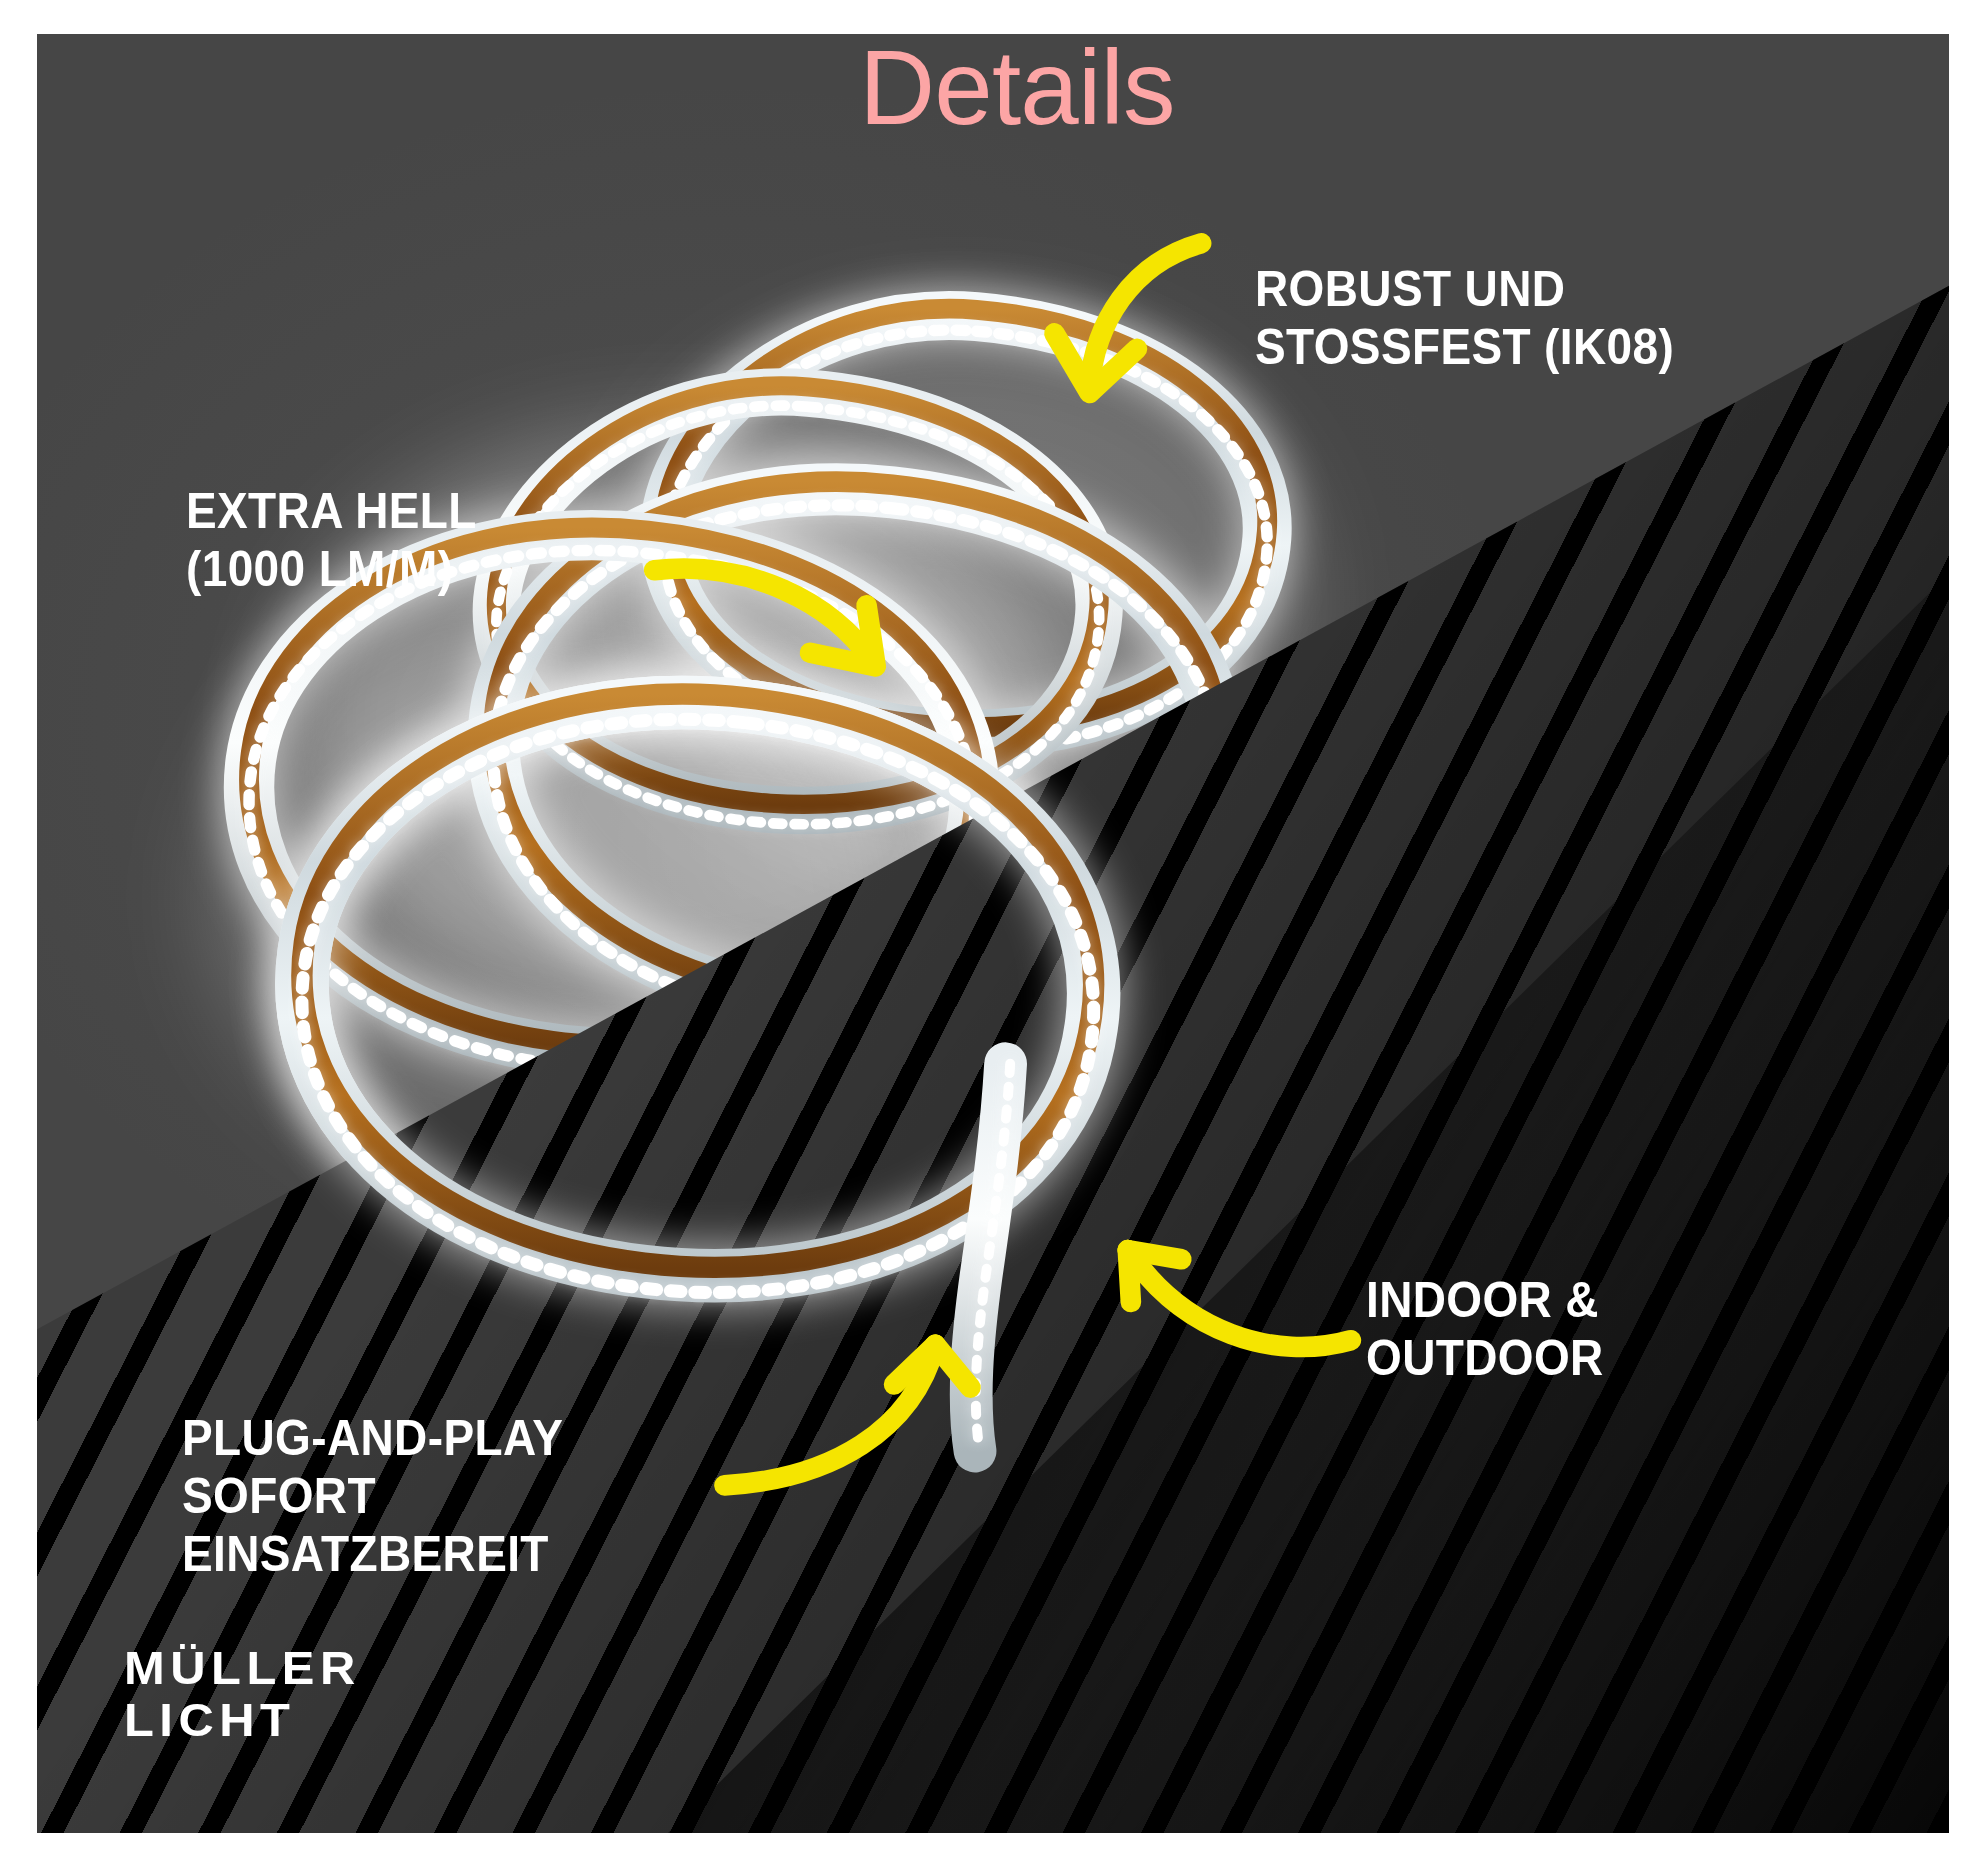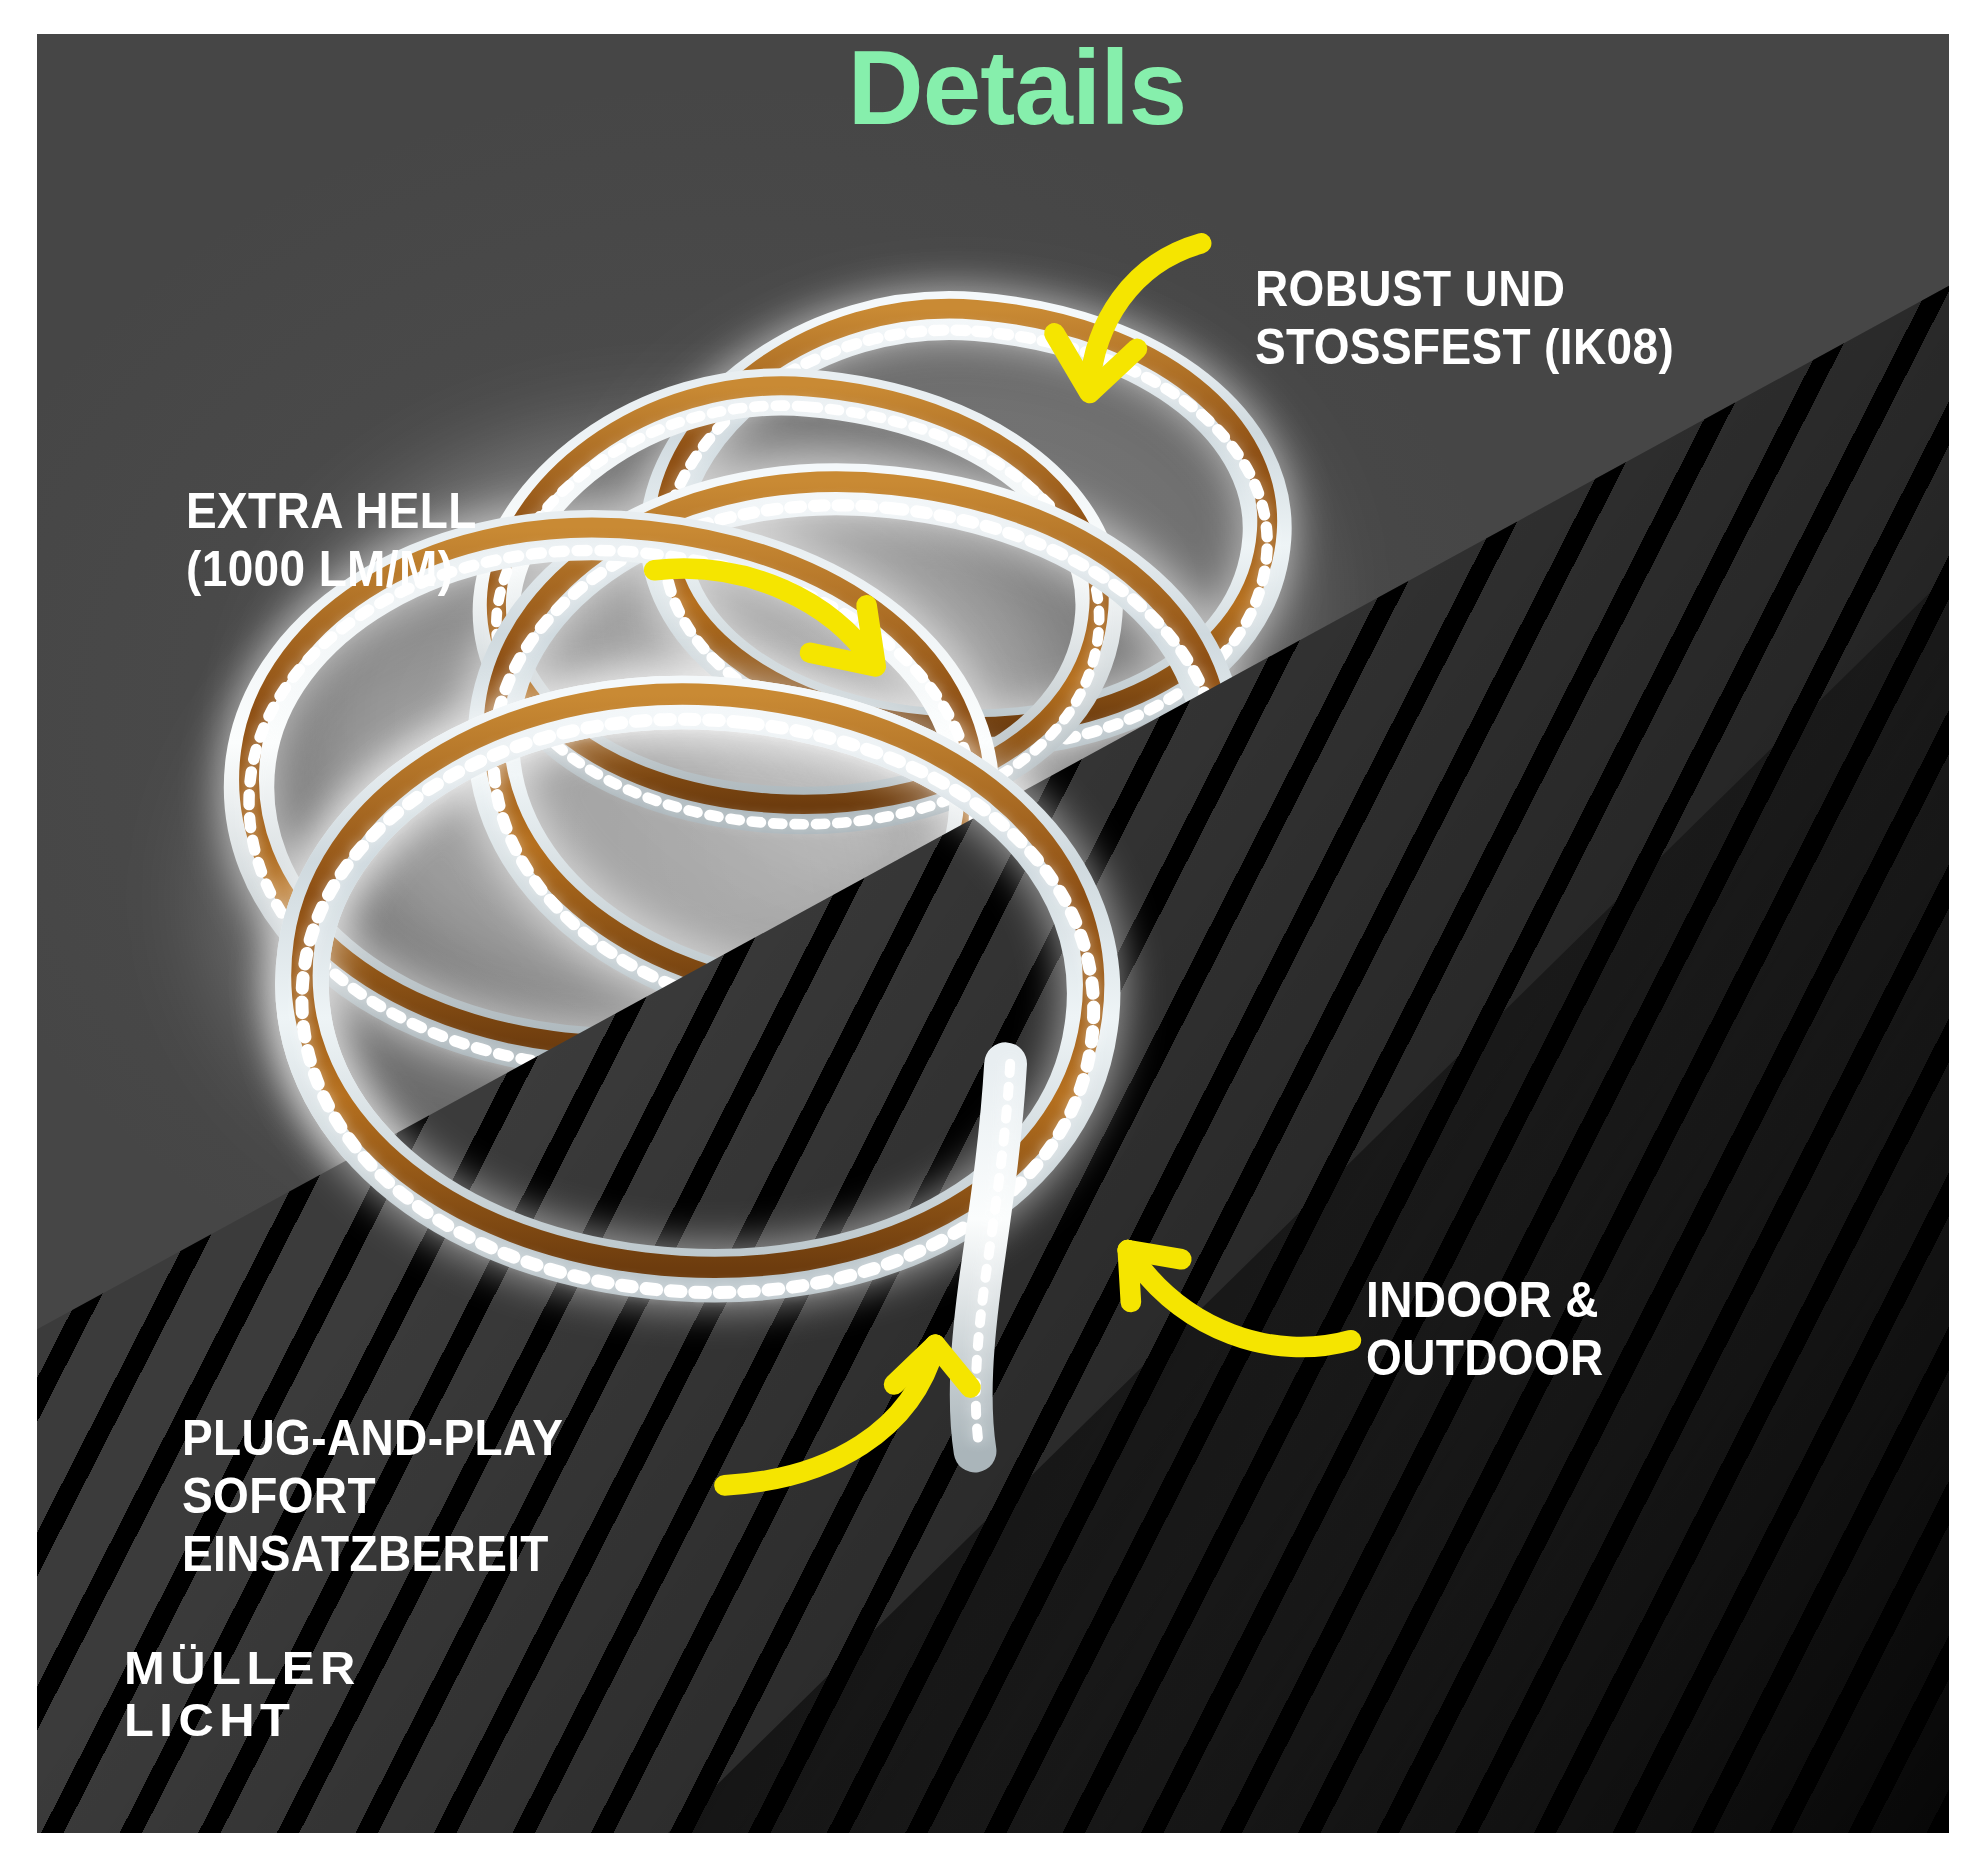--- a/index.html
+++ b/index.html
@@ -58,23 +58,23 @@
     -webkit-clip-path: polygon(100% 14%, 100% 100%, 0% 100%, 0% 72%);
     clip-path: polygon(100% 14%, 100% 100%, 0% 100%, 0% 72%);
     pointer-events:none;
   }
 
   
   .title{
     position:absolute;
     left:0; right:0; top:-9.2px;
     text-align:center;
-    color:#86efac;
+    color:#fca5a5;
     font-size:105px;
-    font-weight:bold;
+    font-weight:normal;
     letter-spacing:-0.8px;
     line-height:1.2;
     margin-left:48px;
   }
 
   
   .label{
     position:absolute;
     color:#ffffff;
     font-weight:bold;

